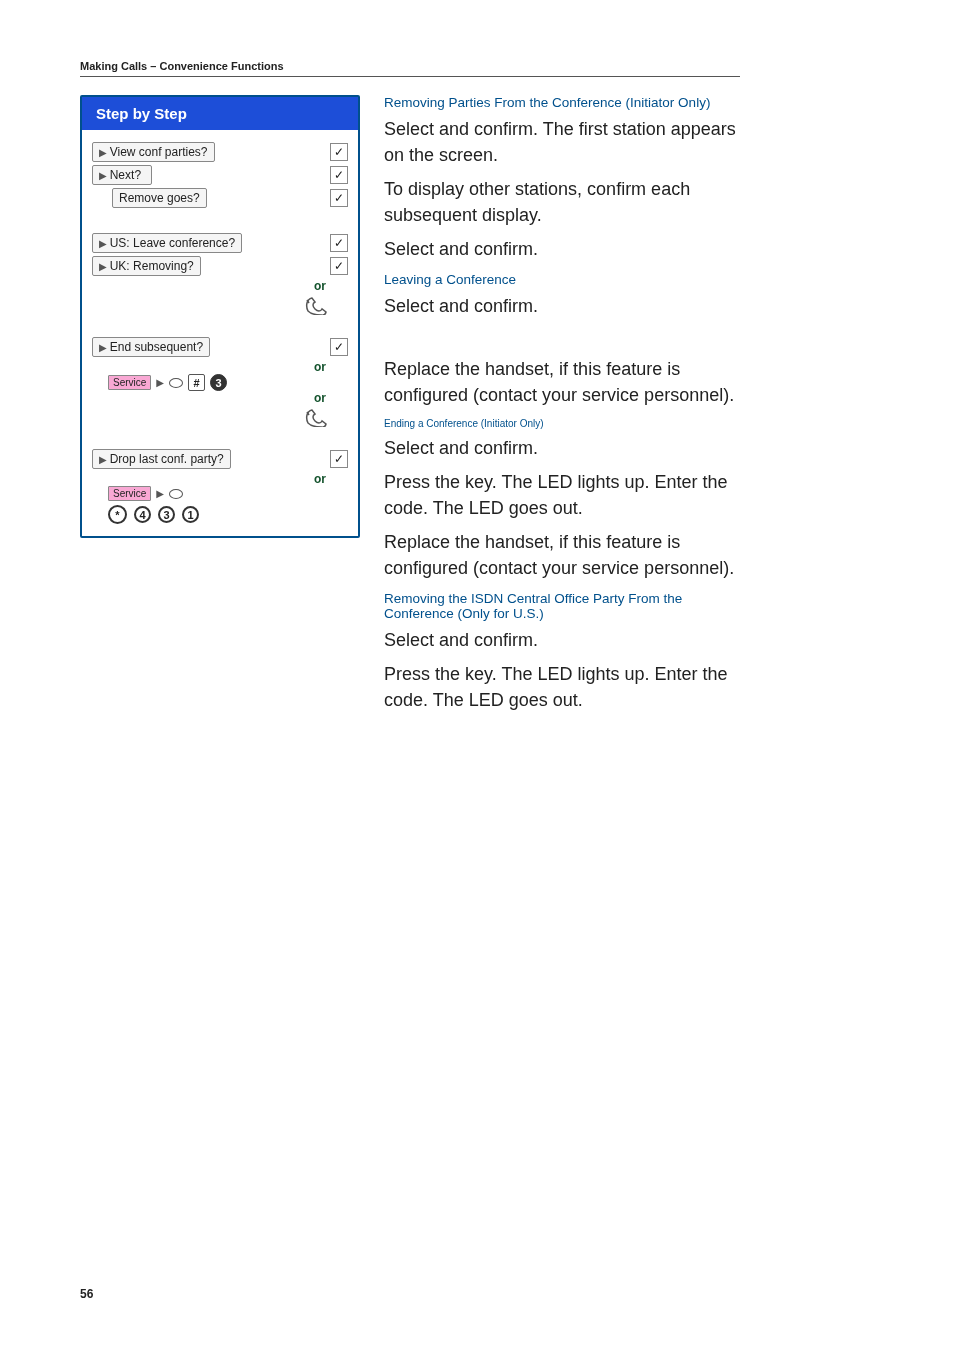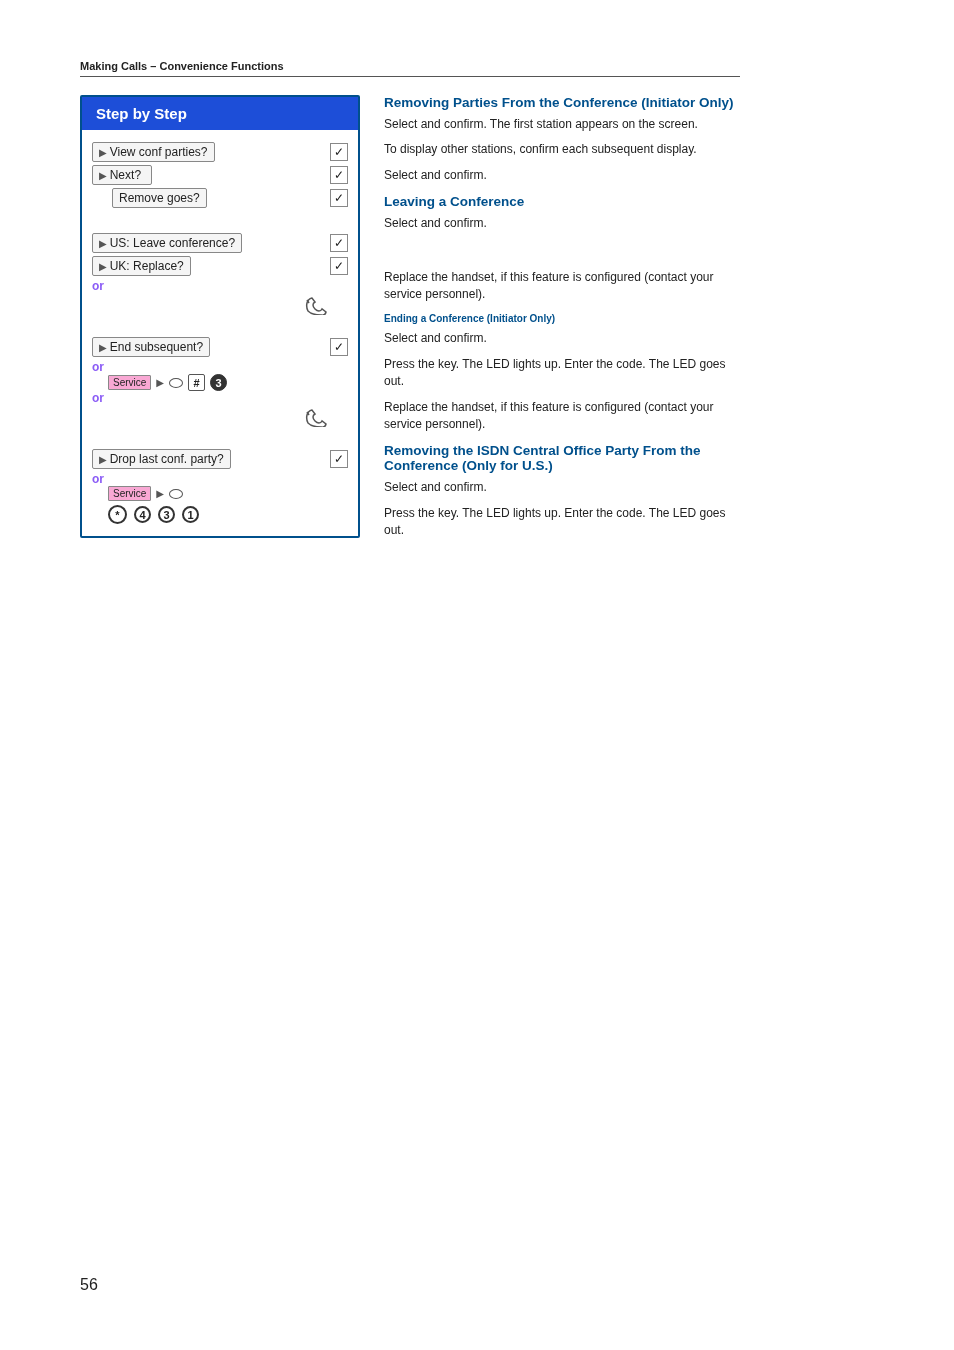--- a/index.html
+++ b/index.html
@@ -71,25 +71,25 @@
       height: 18px;
       border: 1px solid #888;
       display: flex;
       align-items: center;
       justify-content: center;
       font-size: 12px;
       background: #fff;
       margin-left: auto;
     }
     .or-row {
-      text-align: left;
+      text-align: right;
       font-size: 12px;
       font-weight: bold;
       padding-right: 22px;
-      color: #8b5cf6;
+      color: #14532d;
     }
     .handset-icon {
       display: flex;
       justify-content: flex-end;
       padding-right: 18px;
       font-size: 18px;
       color: #555;
     }
     .service-row {
       display: flex;
@@ -147,44 +147,44 @@
       font-weight: bold;
       background: #fff;
     }
     
     .right-panel {
       flex: 1;
       padding-left: 24px;
     }
     .section-title {
       font-size: 13.5px;
-      font-weight: bold;
+      font-weight: normal;
       color: #00508c;
       margin-bottom: 6px;
       margin-top: 0;
     }
     .section-title.large {
       font-size: 10px;
       margin-top: 8px;
     }
     .instruction-text {
-      font-size: 12px;
+      font-size: 18px;
       color: #222;
       line-height: 1.45;
       margin-bottom: 8px;
     }
     .right-section {
       margin-bottom: 10px;
     }
     .page-num {
       position: absolute;
-      bottom: 56px;
+      bottom: 49px;
       left: 80px;
-      font-size: 16px;
-      font-weight: normal;
+      font-size: 12px;
+      font-weight: bold;
     }
     .group-gap {
       height: 10px;
     }
     .sub-row {
       display: flex;
       align-items: center;
       gap: 4px;
       margin-bottom: 3px;
     }
@@ -244,21 +244,21 @@
             <div class="btn-step">
               <span class="arrow">▶</span>
               <span>US: Leave conference?</span>
             </div>
             <div class="check-box right-align">✓</div>
           </div>
 
           <div class="sub-row">
             <div class="btn-step">
               <span class="arrow">▶</span>
-              <span>UK: Replace?</span>
+              <span>UK: Removing?</span>
             </div>
             <div class="check-box right-align">✓</div>
           </div>
 
           <div class="or-row">or</div>
           <div class="handset-icon">
 
             <svg width="28" height="22" viewBox="0 0 28 22">
               <path d="M6 18 Q4 14 5 10 Q6 6 10 5 L13 9 Q11 10 11 12 Q11 14 13 16 Q15 18 17 18 Q19 18 20 16 L24 19 Q23 23 19 22 Q10 22 6 18Z" fill="none" stroke="#555" stroke-width="1.5"></path>
               <line x1="7" y1="10" x2="5" y2="7" stroke="#555" stroke-width="1.5"></line>

